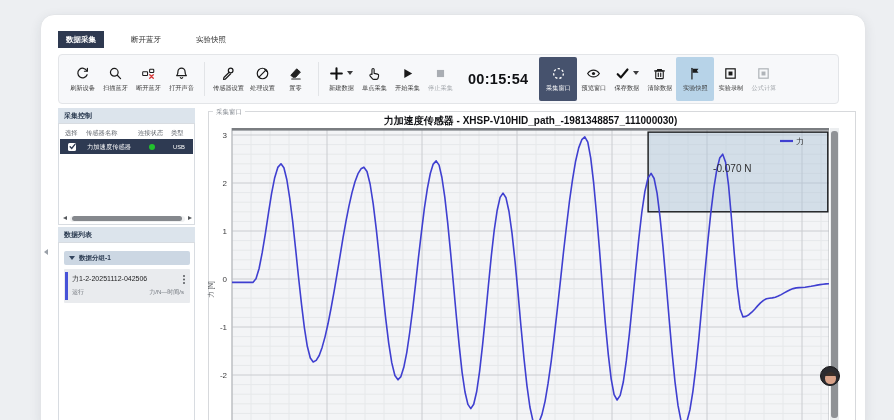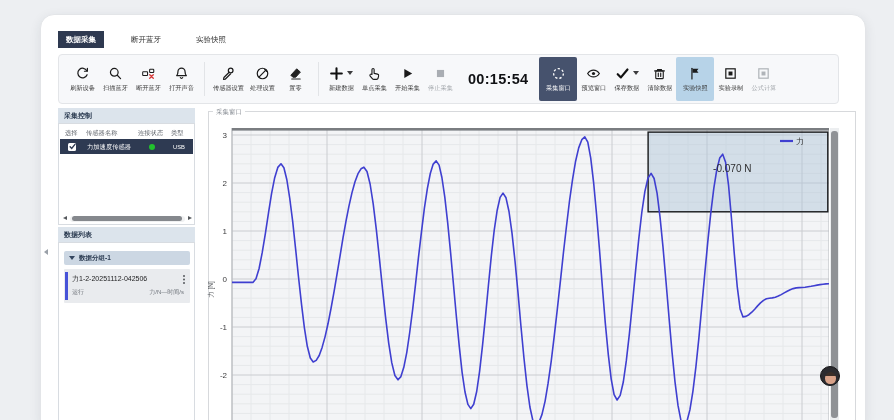--- a/index.html
+++ b/index.html
@@ -349,20 +349,21 @@
     <span class="dtitle">力1-2-20251112-042506</span>
     <span class="dstatus">运行</span>
     <span class="daxes">力/N—时间/s</span>
     <span class="kebab"></span>
   </div>
 </div>
 
 <div class="abs chart-panel">
   <div class="abs gbox"></div>
   <span class="abs gbox-lbl">采集窗口</span>
+  <div class="abs ctitle">力加速度传感器 - XHSP-V10HID_path_-1981348857_111000030)</div>
   <div class="abs ylab">力 [N]</div>
   <svg id="plot" class="abs" width="623" height="292" viewBox="-26 0 623 292">
       <rect x="0" y="0" width="597" height="292" fill="#f3f4f6"></rect>
       <line x1="19" y1="0" x2="19" y2="292" stroke="#e6e8ea"></line>
       <line x1="38" y1="0" x2="38" y2="292" stroke="#e6e8ea"></line>
       <line x1="57" y1="0" x2="57" y2="292" stroke="#e6e8ea"></line>
       <line x1="76" y1="0" x2="76" y2="292" stroke="#e6e8ea"></line>
       <line x1="114" y1="0" x2="114" y2="292" stroke="#e6e8ea"></line>
       <line x1="133" y1="0" x2="133" y2="292" stroke="#e6e8ea"></line>
       <line x1="152" y1="0" x2="152" y2="292" stroke="#e6e8ea"></line>

